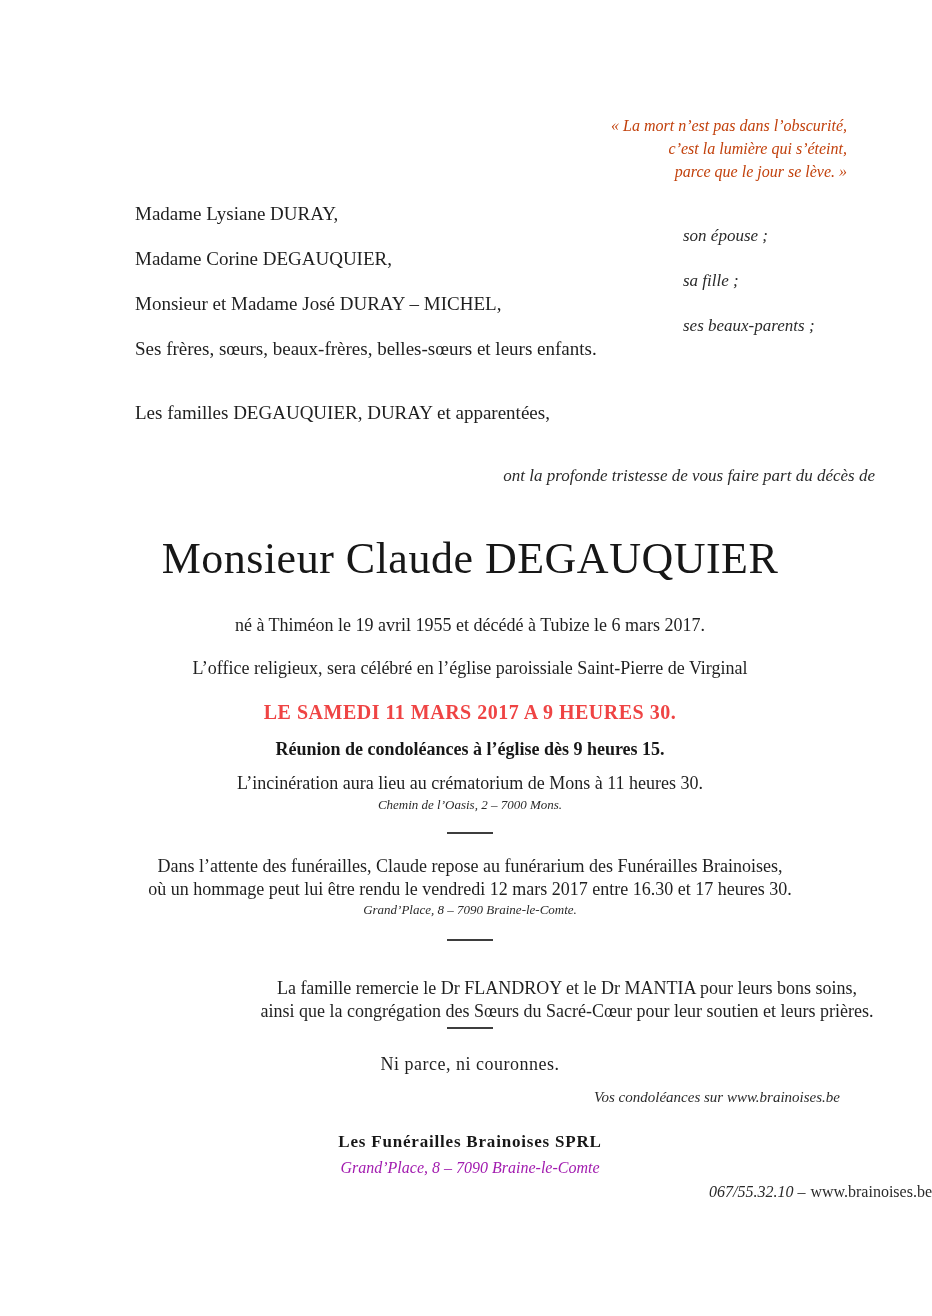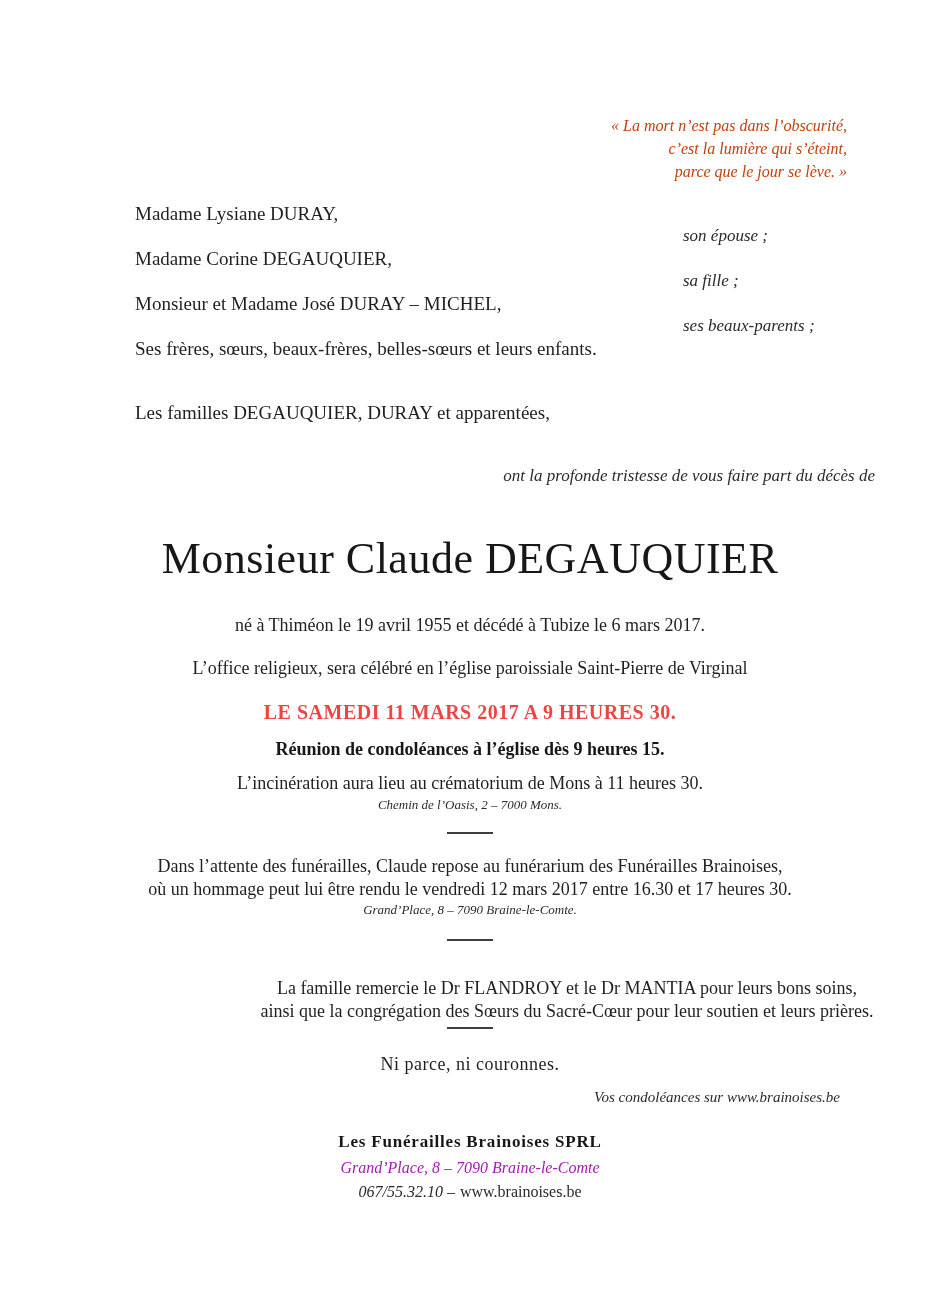--- a/index.html
+++ b/index.html
@@ -111,21 +111,21 @@
   }
 
   .footer-company {
     top: 1132px;
     font-size: 17px;
     font-weight: bold;
     letter-spacing: 0.8px;
     color: #171717;
   }
   .footer-address { top: 1159px; font-style: italic; font-size: 16px; color: #a21caf; }
-  .footer-contact { top: 1183px; font-size: 16px; color: #2a2a2a; }
+  .footer-contact { top: 1183px; font-size: 16px; color: #2a2a2a; text-align: right; }
   .footer-contact .phone { font-style: italic; margin-right: 5px; }
   .footer-contact .web { font-style: normal; }
 </style>
 </head>
 <body>
 
 <div class="page">
 
   <div class="abs epigraph">
     <div>« La mort n’est pas dans l’obscurité,</div>

